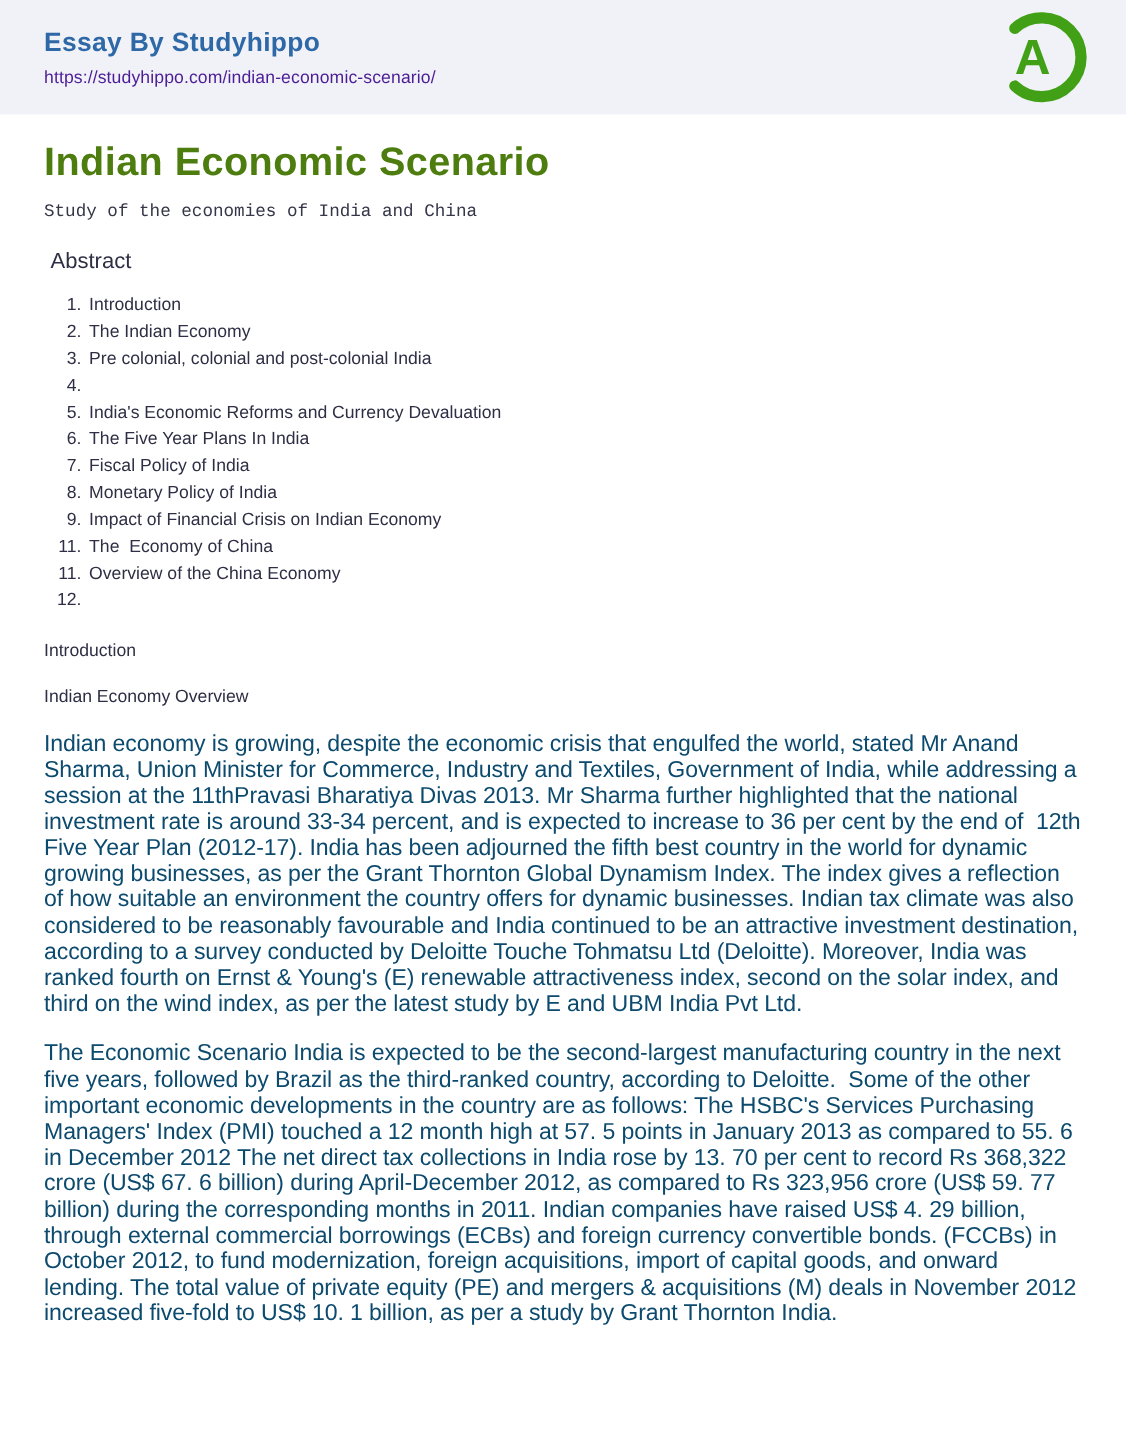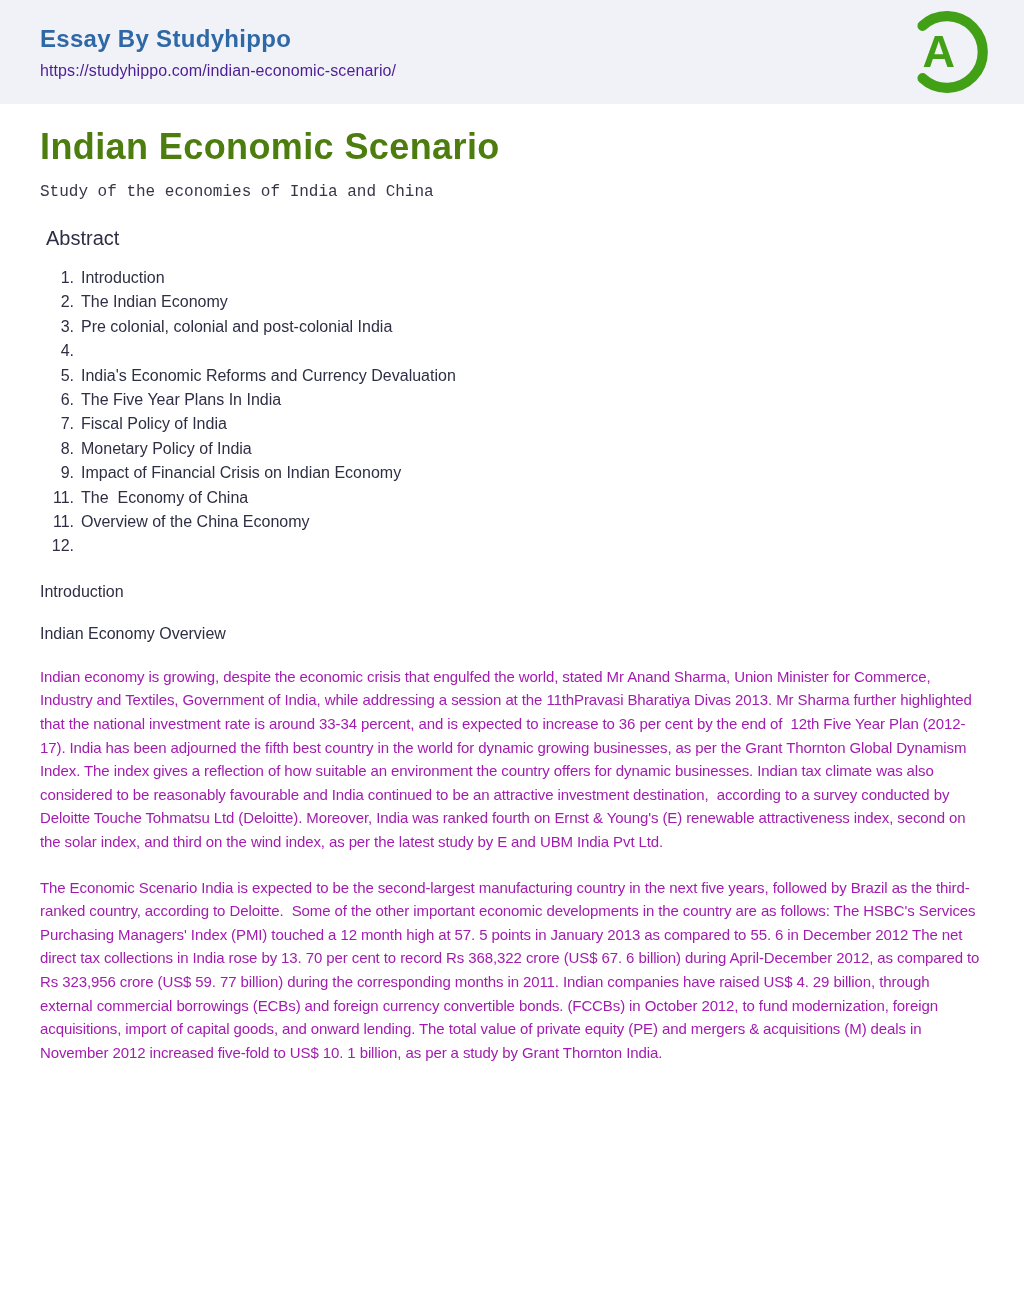--- a/index.html
+++ b/index.html
@@ -65,23 +65,23 @@
   .toc-label { margin-left: 7px; white-space: pre-wrap; }
 
   .section-heading {
     margin-top: 24px;
     font-size: 16px;
     color: #2e2e44;
   }
   .para {
     margin-top: 22px;
     max-width: 946px;
-    font-size: 15px;
+    font-size: 21px;
     line-height: 23.6px;
-    color: #a21caf;
+    color: #0c4a6e;
     white-space: pre-wrap;
     letter-spacing: -0.1px;
   }
 </style>
 </head>
 <body>
 
 <header class="page-header">
   <div class="header-left">
     <div class="site-title">Essay By Studyhippo</div>

